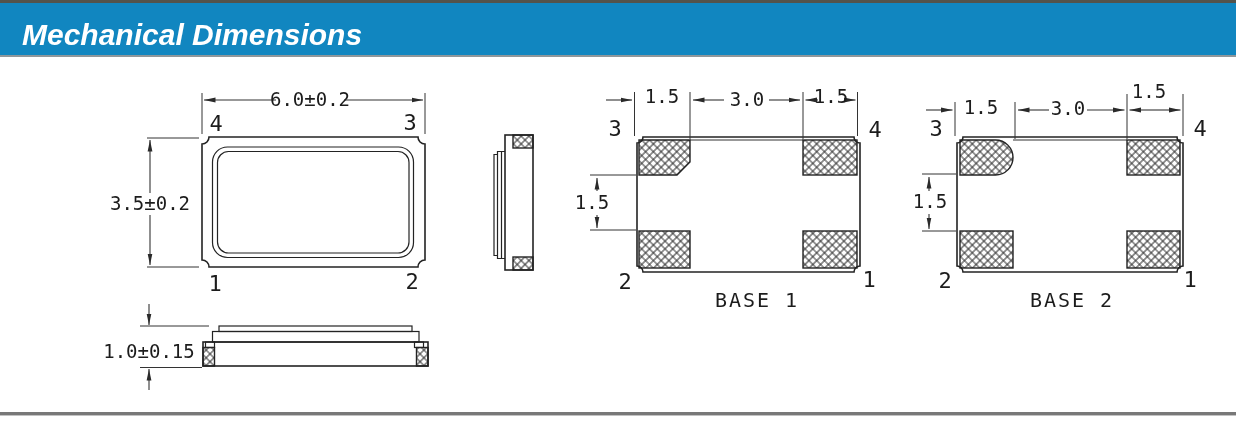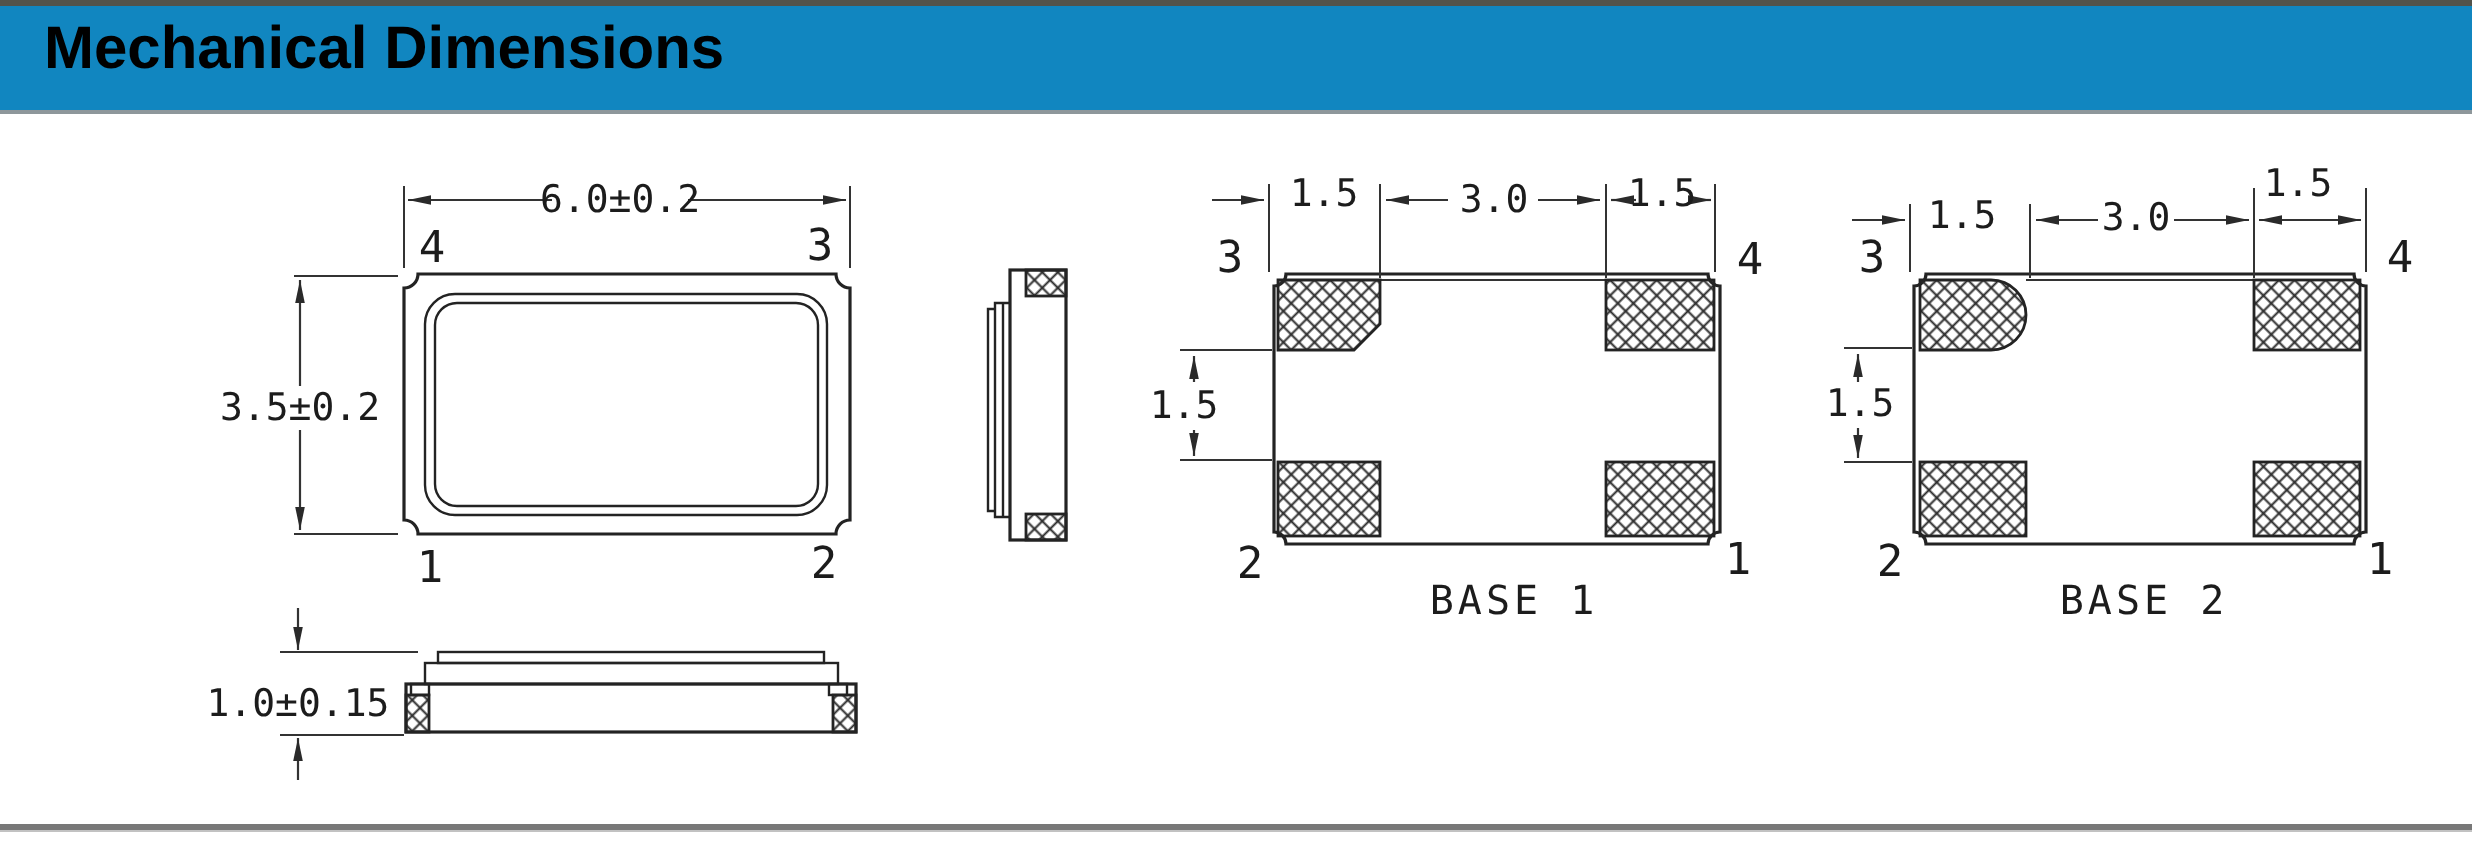--- a/index.html
+++ b/index.html
@@ -1,22 +1,22 @@
 <!DOCTYPE html>
 <html><head>
 <meta charset="utf-8">
 <style>
   html,body{margin:0;padding:0;background:#ffffff;}
   #page{position:relative;width:1236px;height:421px;background:#ffffff;overflow:hidden;
         font-family:"Liberation Sans",sans-serif;}
   
   #hdr{position:relative;z-index:2;height:57px;box-sizing:border-box;
        background:#1186c0;border-top:3px solid #53534b;border-bottom:2px solid #8e979b;}
-  #hdr .title{position:absolute;left:22px;top:5px;color:#000000;font-size:30px;
-       font-weight:bold;letter-spacing:0px;white-space:nowrap;}
+  #hdr .title{position:absolute;left:22px;top:15px;color:#ffffff;font-size:30px;
+       font-weight:bold;letter-spacing:0px;white-space:nowrap;font-style:italic;}
   
   #sep{position:absolute;left:0;top:412px;width:1236px;height:3px;z-index:2;
        background:#787878;border-bottom:1px solid #c2c2c2;}
   
   svg{position:absolute;left:0;top:0;z-index:1;}
   .outline{fill:none;stroke:#232323;stroke-width:1.6;}
   .thin{fill:none;stroke:#232323;stroke-width:1.2;}
   .pad{fill:url(#hatch);stroke:#232323;stroke-width:1.4;}
   .dim{stroke:#333333;stroke-width:1.1;fill:none;}
   .ext{stroke:#333333;stroke-width:1;fill:none;}

